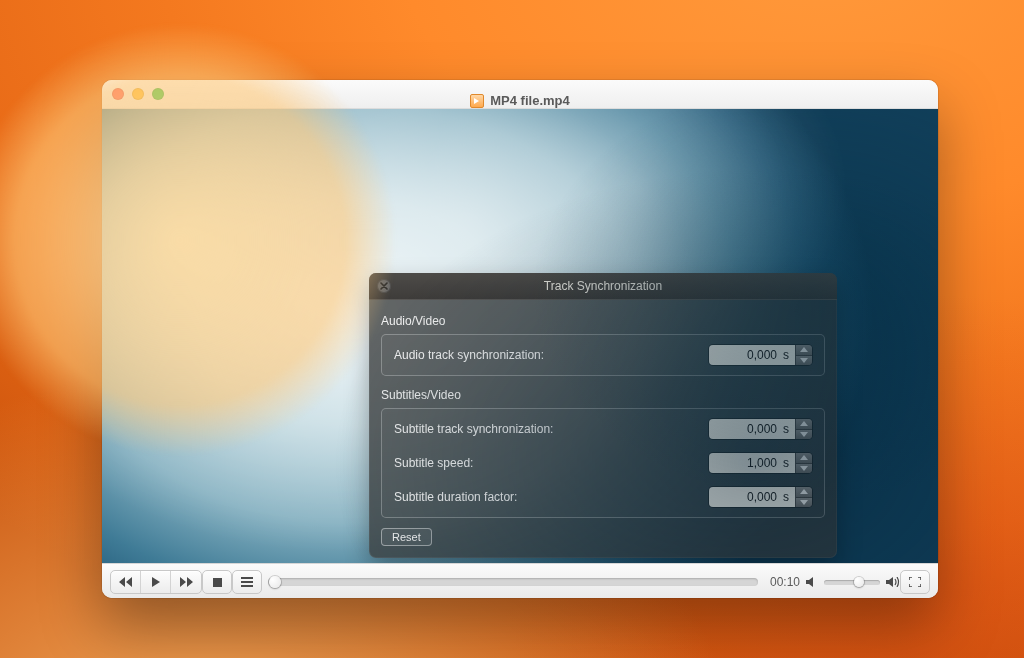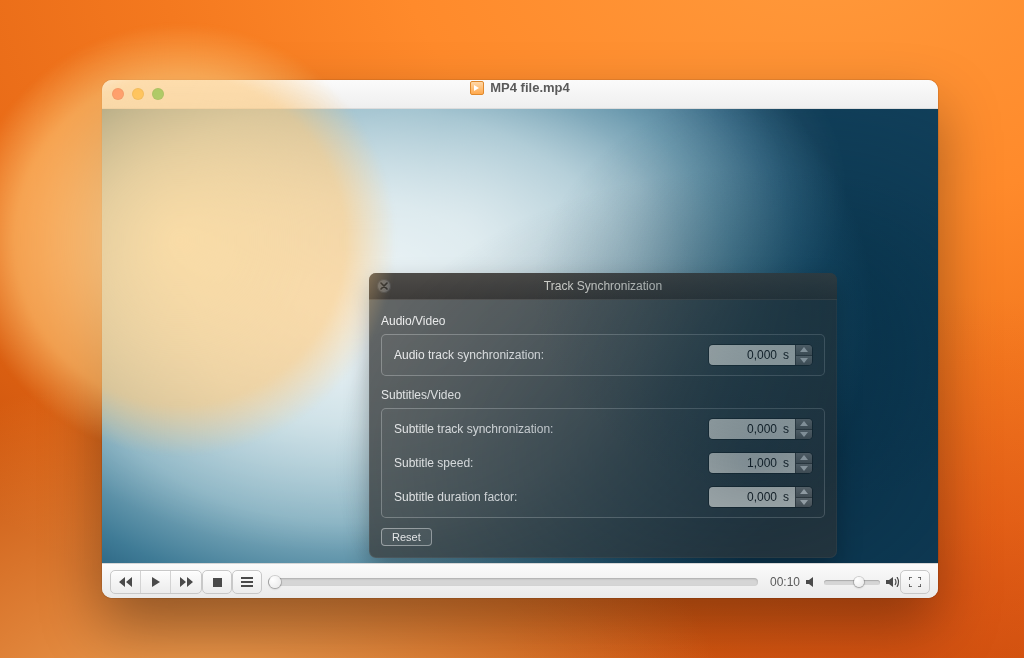--- a/index.html
+++ b/index.html
@@ -41,21 +41,21 @@
     width: 836px;
     height: 518px;
     background: #f6f6f6;
     border-radius: 10px;
     box-shadow: 0 28px 60px rgba(0,0,0,0.35), 0 0 0 1px rgba(0,0,0,0.08);
     overflow: hidden;
   }
   .titlebar {
     height: 28px;
     display: flex;
-    align-items: flex-start;
+    align-items: flex-end;
     justify-content: center;
     position: relative;
     background: linear-gradient(#fbfbfb, #efefef);
     border-bottom: 1px solid #dcdcdc;
   }
   .traffic {
     position: absolute;
     left: 10px; top: 8px;
     display: flex; gap: 8px;
   }

